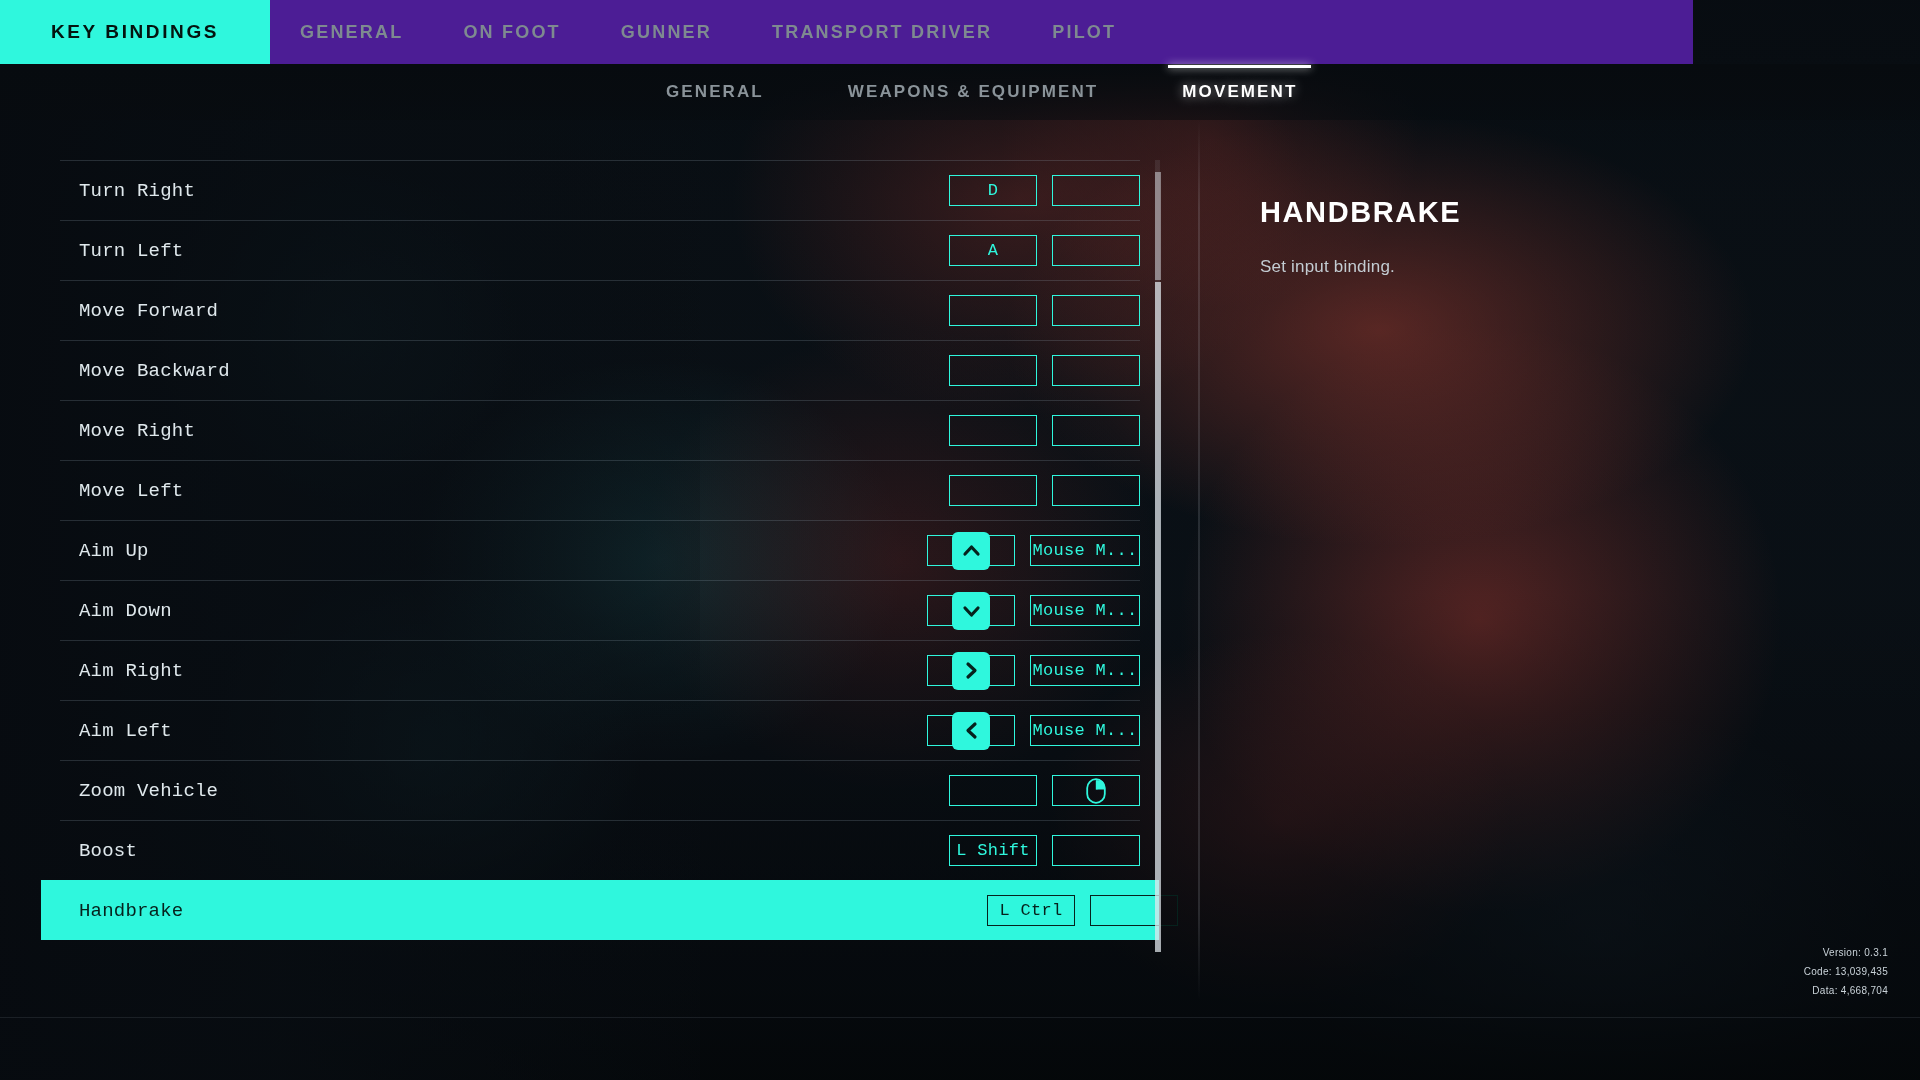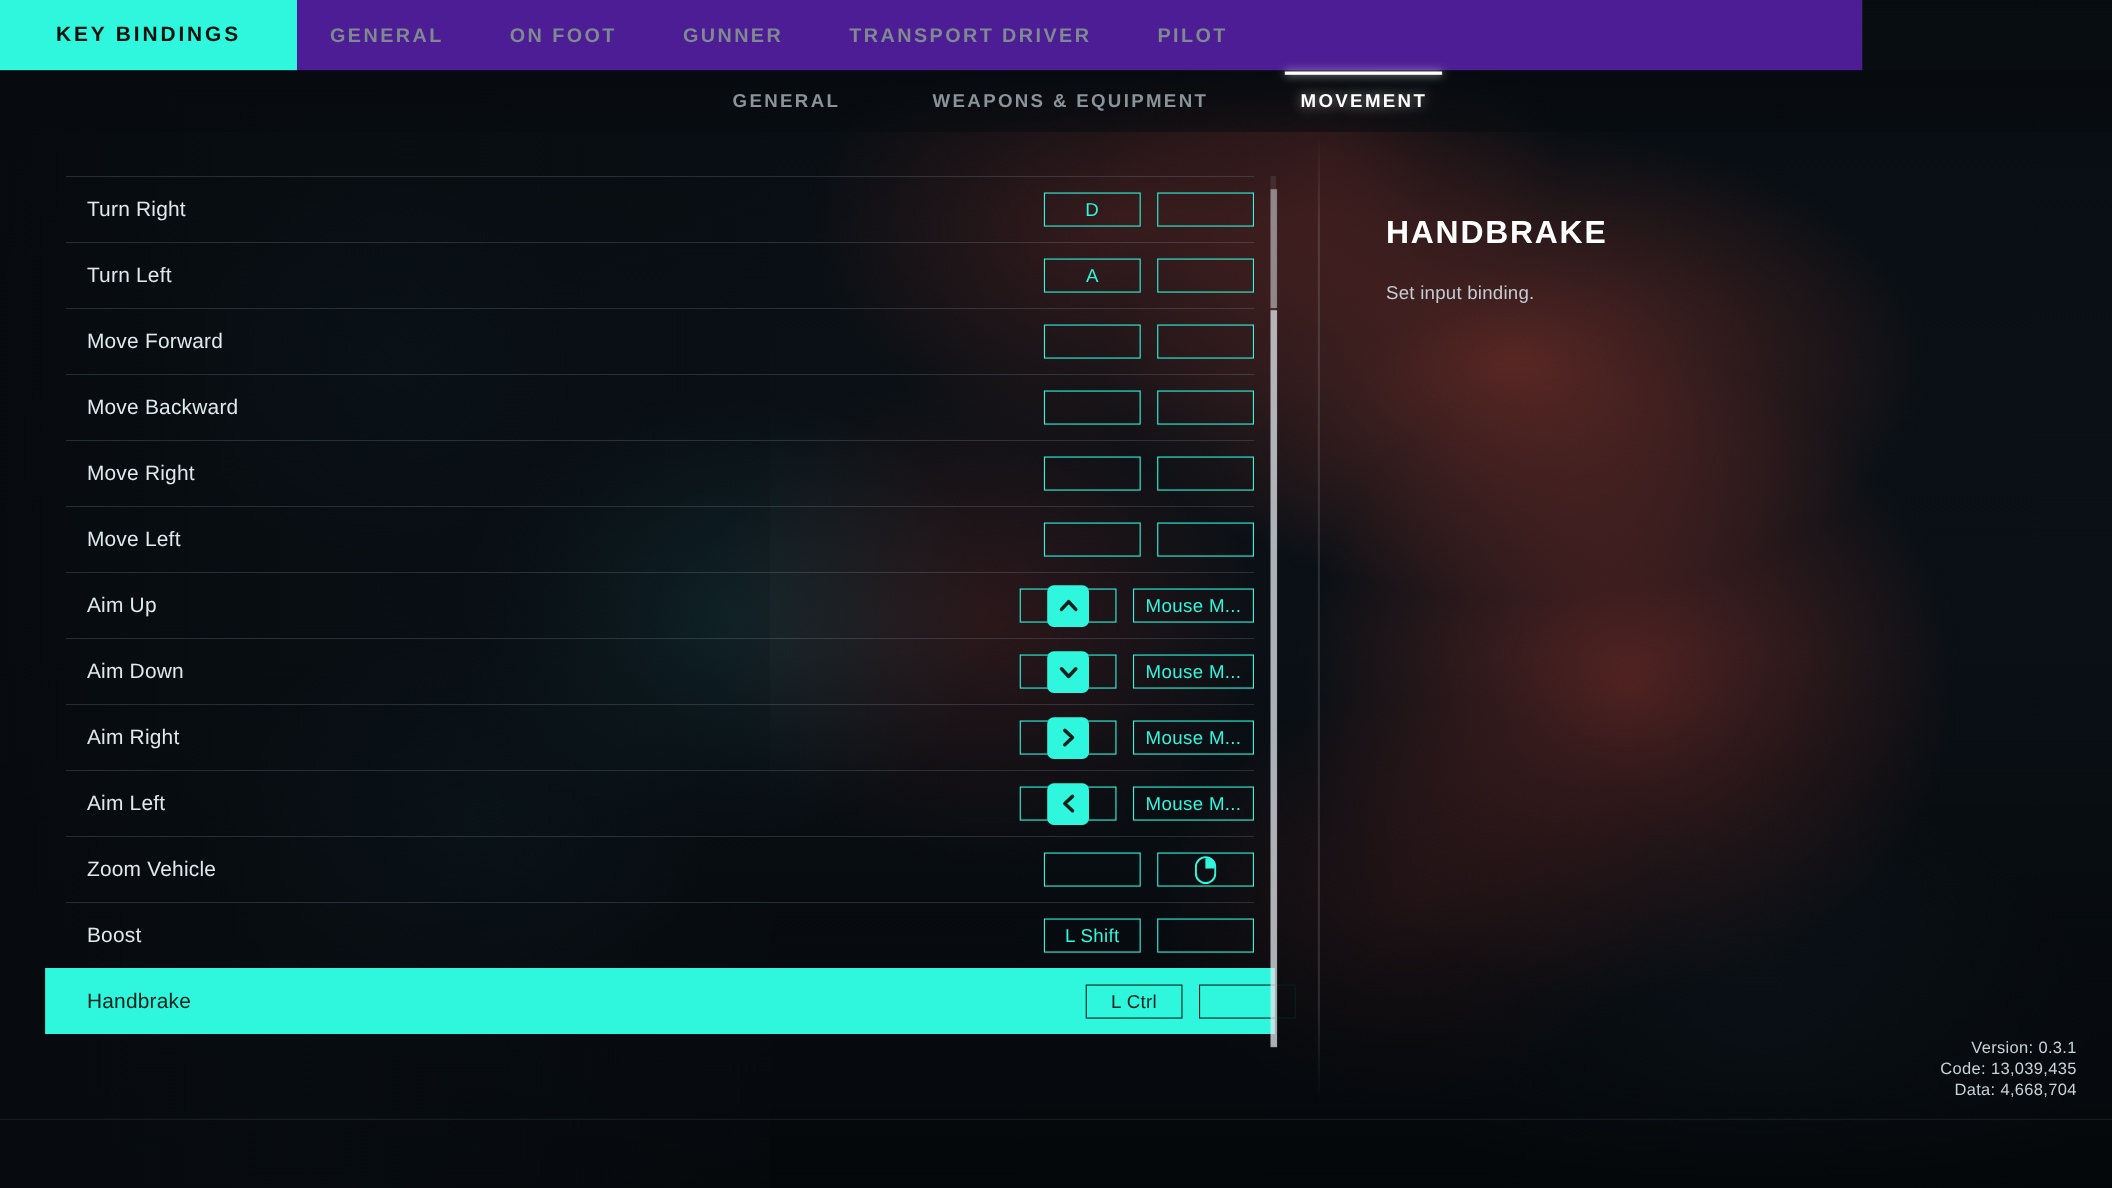--- a/index.html
+++ b/index.html
@@ -69,21 +69,21 @@
     position:relative; height:56px; display:flex; align-items:center; padding:0 26px;
     color:#8a9399; font-size:17px; letter-spacing:2.1px; font-weight:600;
   }
   .sub-item.active { color:#ffffff; text-shadow:0 0 12px rgba(255,255,255,0.55); }
   .sub-item.active::after {
     content:""; position:absolute; left:12px; right:12px; top:1px; height:3px;
     background:#ffffff; box-shadow:0 0 9px rgba(255,255,255,0.8);
   }
 
   
-  .list-panel { position:absolute; left:0; top:130px; width:1198px; height:870px; }
+  .list-panel { position:absolute; left:0; top:130px; width:1198px; height:870px;font-family:Liberation Mono, monospace; }
   .rows { position:absolute; left:60px; top:30px; width:1080px; }
 
   .row {
     position:relative; height:60px; display:flex; align-items:center;
     border-top:1px solid rgba(150,170,180,0.22);
   }
   .row:first-child { border-top:1px solid rgba(150,170,180,0.22); }
   .row-label {
     position:absolute; left:19px; color:#dfe8ec; font-size:19px; letter-spacing:0.2px;
   }
@@ -139,21 +139,21 @@
   
   .detail { position:absolute; left:1260px; top:196px; width:600px; }
   .detail-title {
     color:#ffffff; font-size:29px; font-weight:700; letter-spacing:1.6px; margin-bottom:28px;
   }
   .detail-desc { color:#c3ccd2; font-size:17px; letter-spacing:0.2px; }
 
   
   .version {
     position:absolute; right:32px; bottom:80px; text-align:right;
-    color:#c9d2d8; font-size:15px; line-height:19px; letter-spacing:0.3px;
+    color:#c9d2d8; font-size:10px; line-height:19px; letter-spacing:0.3px;
   }
 
   
   .bottombar {
     position:absolute; left:0; bottom:0; width:1920px; height:62px;
     background:#05080b; display:flex; align-items:stretch; z-index:6;
   }
   .bb-btn {
     display:flex; align-items:center; justify-content:center;
     color:#8e989e; font-size:17px; letter-spacing:2.4px; font-weight:600;

